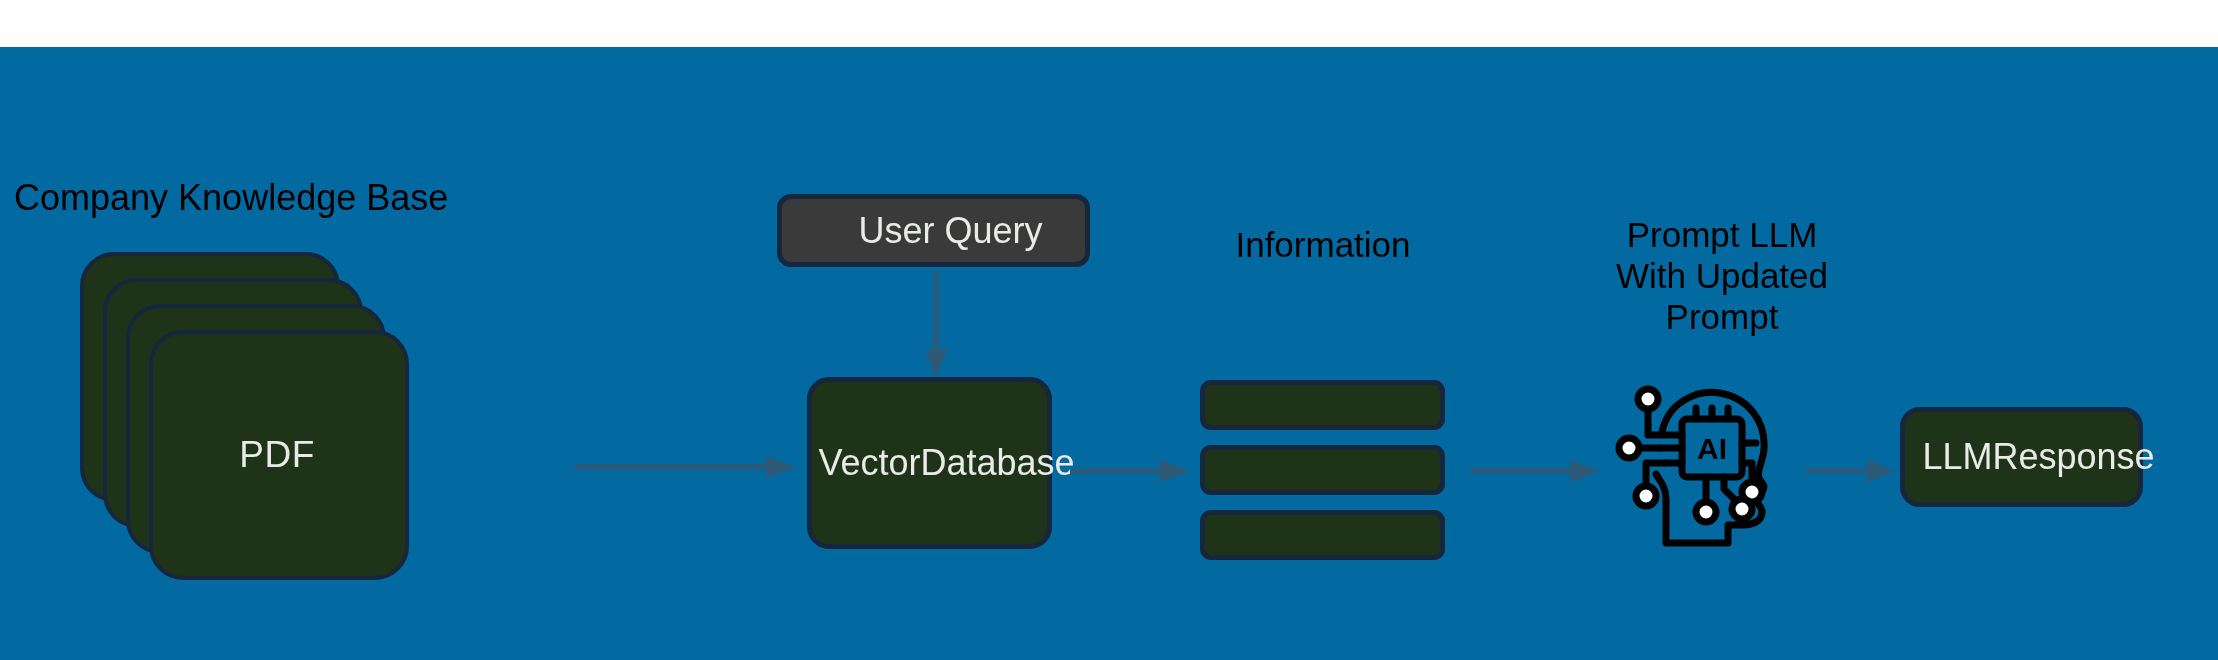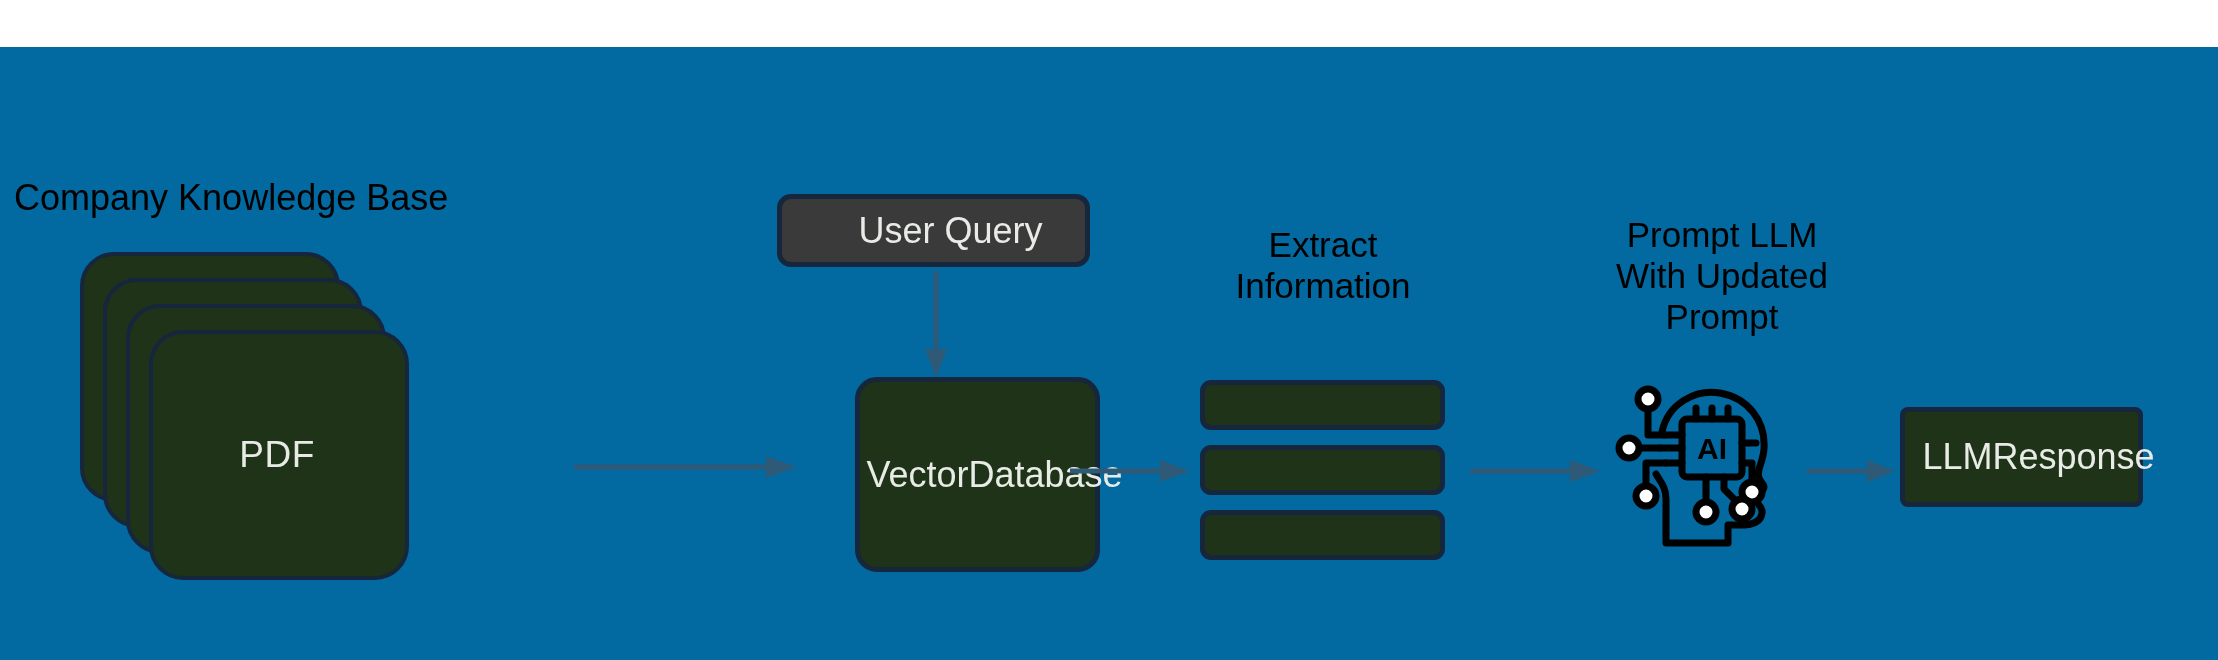--- a/index.html
+++ b/index.html
@@ -96,35 +96,35 @@
   #user-query-box {
     left: 777px;
     top: 147px;
     width: 313px;
     height: 73px;
     background: #3a3a3a;
     border-radius: 14px;
     font-size: 36px;
   }
   #vector-db-box {
-    left: 855px;
+    left: 807px;
     top: 330px;
     width: 245px;
-    height: 195px;
+    height: 172px;
     background: #1e3318;
     border-radius: 22px;
     font-size: 36px;
   }
   #llm-response-box {
     left: 1900px;
     top: 360px;
     width: 243px;
     height: 100px;
     background: #1e3318;
-    border-radius: 8px;
+    border-radius: 20px;
     font-size: 36px;
   }
 
   
   #extract-caption {
     left: 1182px;
     top: 178px;
     width: 282px;
   }
   .bar-group {
@@ -196,21 +196,20 @@
       <br>
     <span>Database</span>
   </div>
 
   <svg class="arrow" style="left:1068px; top:404px;" width="130" height="40">
     <line x1="2" y1="20" x2="94" y2="20" stroke="#2e5a78" stroke-width="5"></line>
     <polygon points="92,9 122,20 92,31" fill="#2e5a78"></polygon>
   </svg>
 
   <div class="multi-label" id="extract-caption">
-    <div>Extract</div>
     <div>Information</div>
   </div>
 
   <div class="bar-group">
     <div class="bar"></div>
     <div class="bar"></div>
     <div class="bar"></div>
   </div>
 
   <svg class="arrow" style="left:1468px; top:404px;" width="140" height="40">

